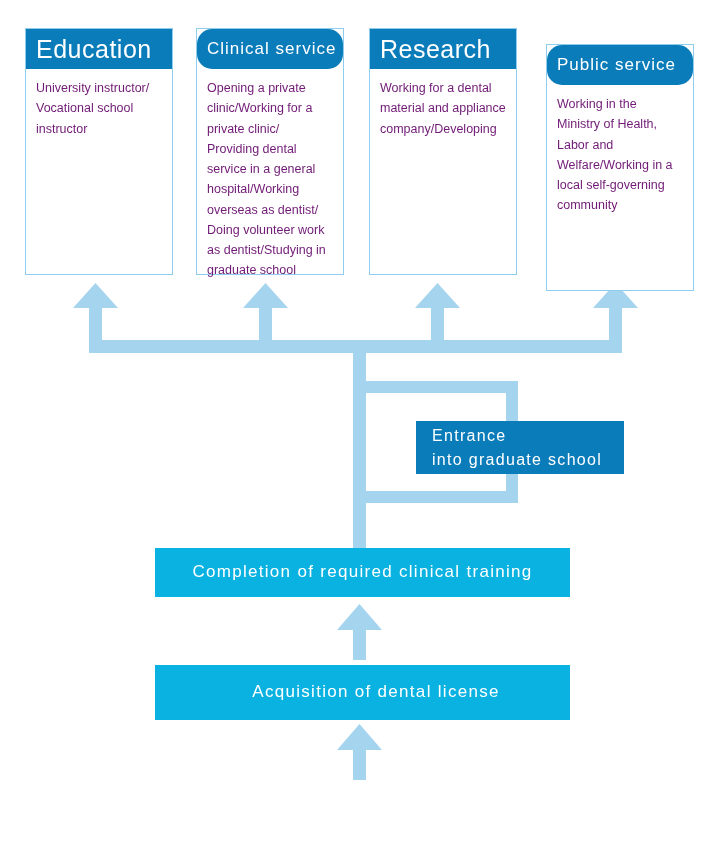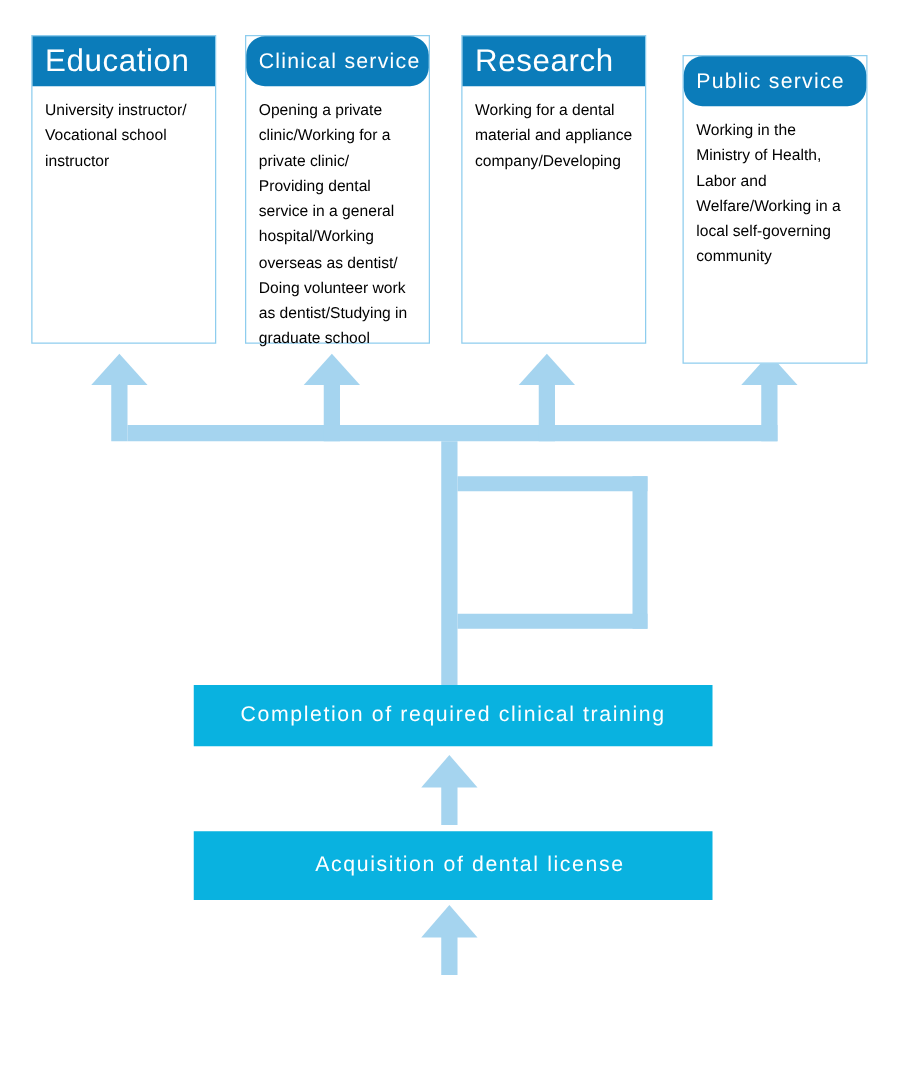--- a/index.html
+++ b/index.html
@@ -49,21 +49,21 @@
     padding: 12px 10px;
     letter-spacing: 0.5px;
     white-space: nowrap;
   }
   .card-header.big { font-size: 25px; }
   .card-header.small { font-size: 17px; letter-spacing: 1px; border-radius: 15px; }
   .card-body {
     padding: 9px 10px 8px 10px;
     font-size: 12.5px;
     line-height: 1.62;
-    color: #000000;
+    color: #701a75;
   }
 
   
   .flowbox {
     position: absolute;
     z-index: 3;
     box-sizing: border-box;
     color: #ffffff;
     display: flex;
     align-items: center;
@@ -133,20 +133,26 @@
   <div class="card" style="left:369px; top:28px; width:148px; height:247px;">
     <div class="card-header big">Research</div>
     <div class="card-body">Working for a dental material and appliance company/Developing</div>
   </div>
 
   <div class="card" style="left:546px; top:44px; width:148px; height:247px;">
     <div class="card-header small">Public service</div>
     <div class="card-body">Working in the Ministry of Health, Labor and Welfare/Working in a local self-governing community</div>
   </div>
 
+  <div class="flowbox deep" style="left:416px; top:421px; width:208px; height:53px;">
+    <div class="flow-label left">
+      <span>Entrance</span>
+      <span class="l2">into graduate school</span>
+    </div>
+  </div>
 
   <div class="flowbox cyan" style="left:155px; top:548px; width:415px; height:49px;">
     <div class="flow-label">Completion of required clinical training</div>
   </div>
 
   <div class="flowbox cyan" style="left:155px; top:665px; width:415px; height:55px;padding-left:27px;">
     <div class="flow-label">Acquisition of dental license</div>
   </div>
 
 

